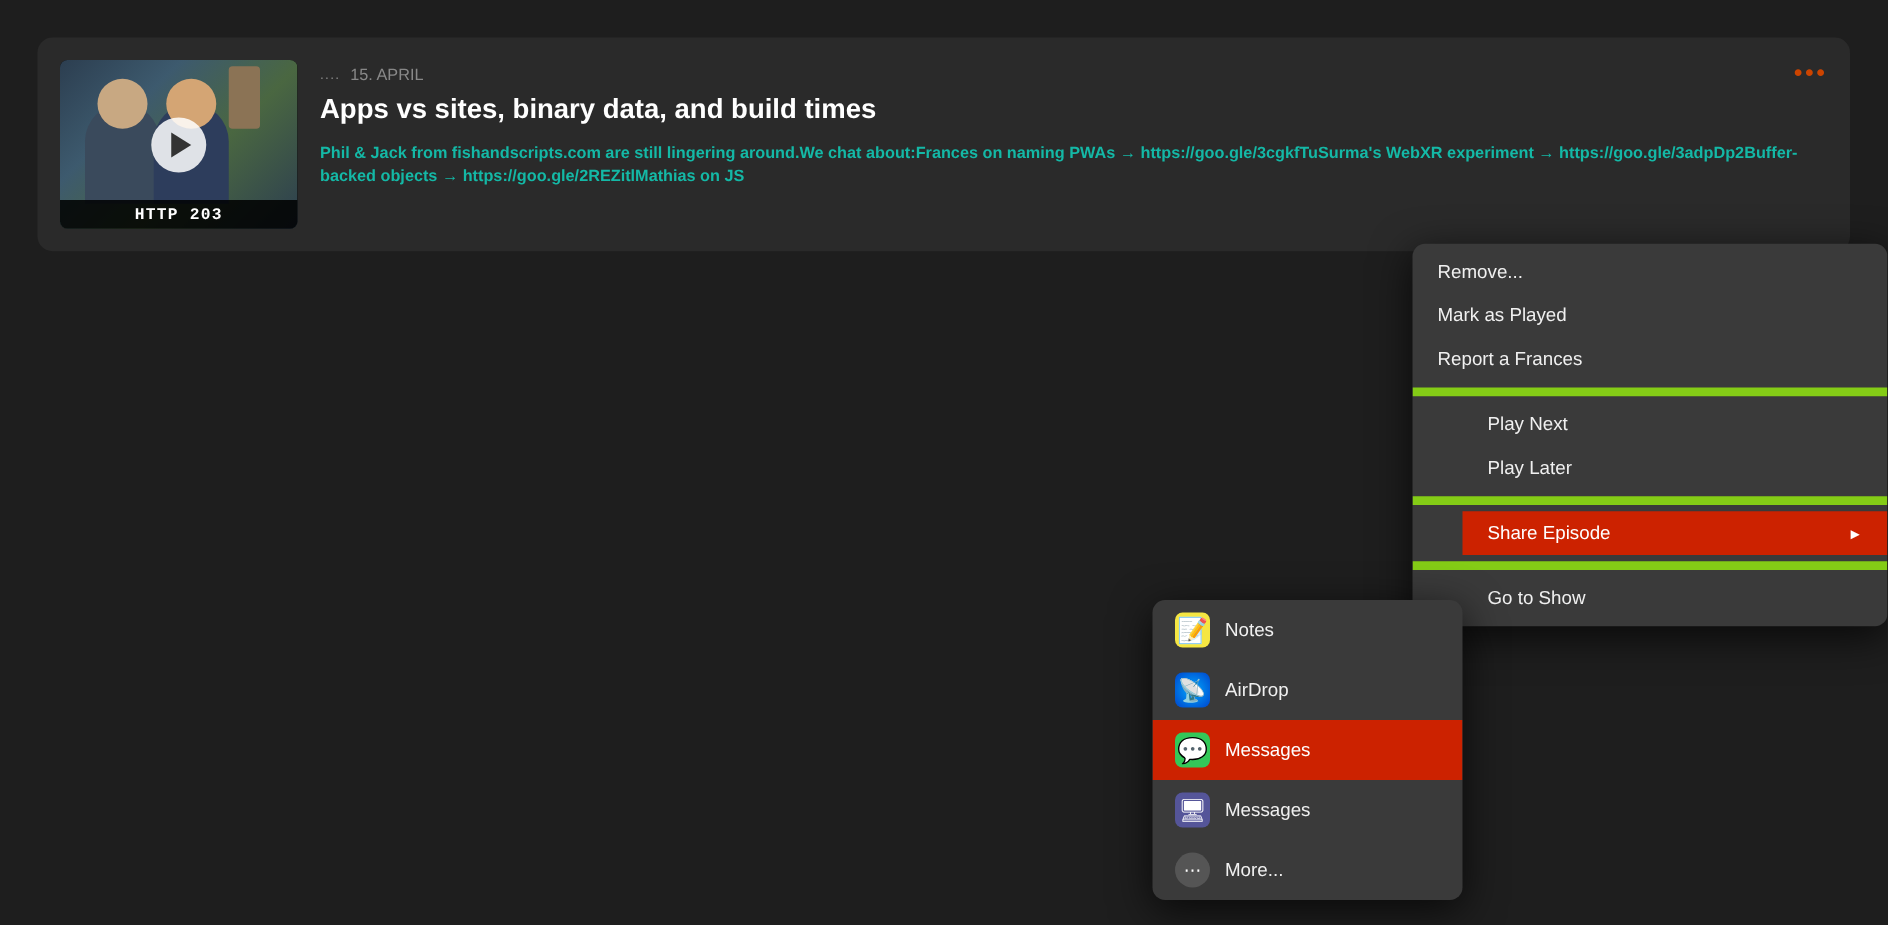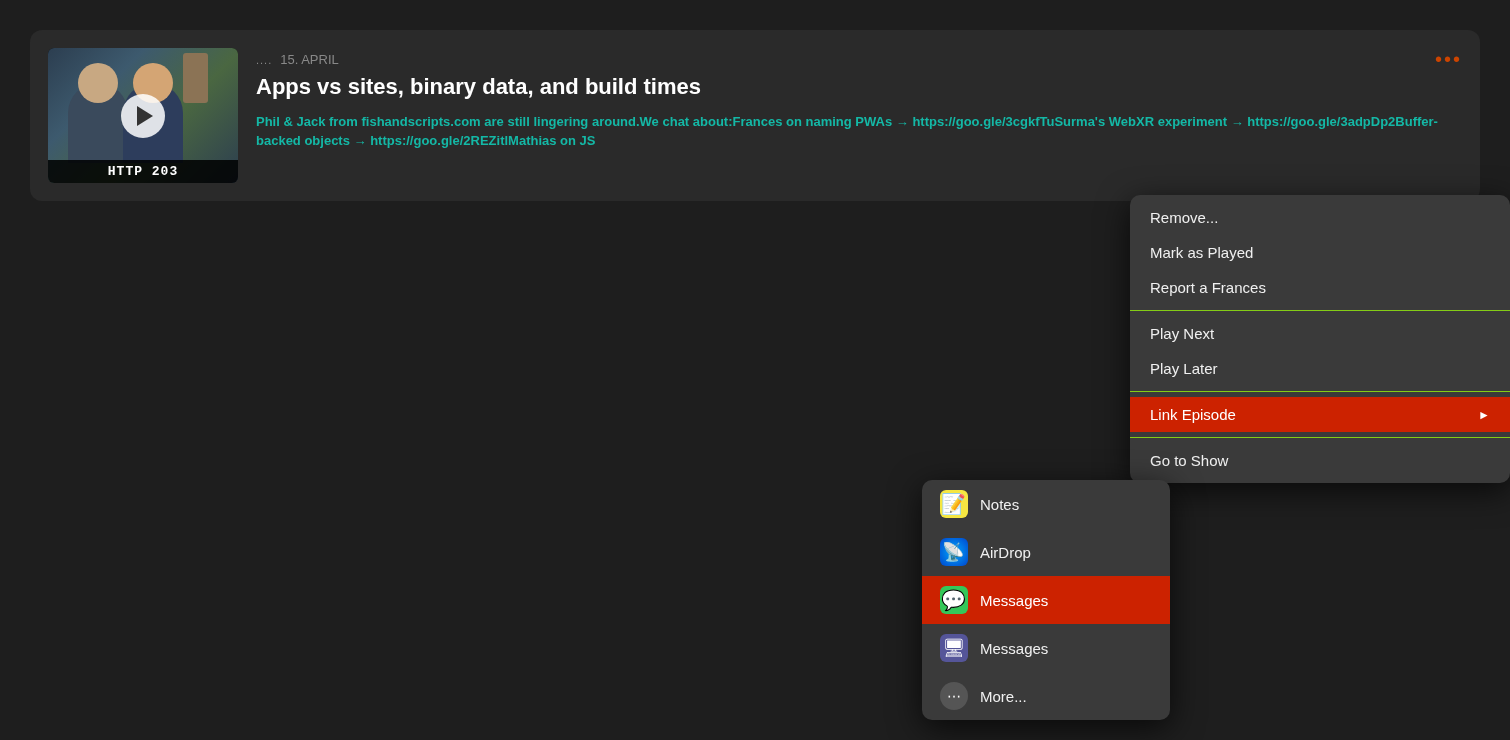--- a/index.html
+++ b/index.html
@@ -199,21 +199,22 @@
       box-shadow: 0 8px 32px rgba(0,0,0,0.7);
       overflow: hidden;
       z-index: 100;
     }
 
     .menu-section {
       padding: 5px 0;
     }
 
     .menu-section + .menu-section {
-      border-top: 1px solid #84cc16;
+      border-top: 7px solid #84cc16;
+      padding-left: 40px;
     }
 
     .menu-item {
       padding: 9px 20px;
       color: #f0f0f0;
       font-size: 15px;
       cursor: pointer;
       display: flex;
       align-items: center;
       justify-content: space-between;
@@ -345,21 +346,21 @@
     <div class="menu-item">
       <span class="menu-item-label">Play Next</span>
     </div>
     <div class="menu-item">
       <span class="menu-item-label">Play Later</span>
     </div>
   </div>
 
   <div class="menu-section">
     <div class="menu-item highlighted">
-      <span class="menu-item-label">Link Episode</span>
+      <span class="menu-item-label">Share Episode</span>
       <span class="menu-arrow">►</span>
     </div>
   </div>
 
   <div class="menu-section">
     <div class="menu-item">
       <span class="menu-item-label">Go to Show</span>
     </div>
   </div>
 </div>

